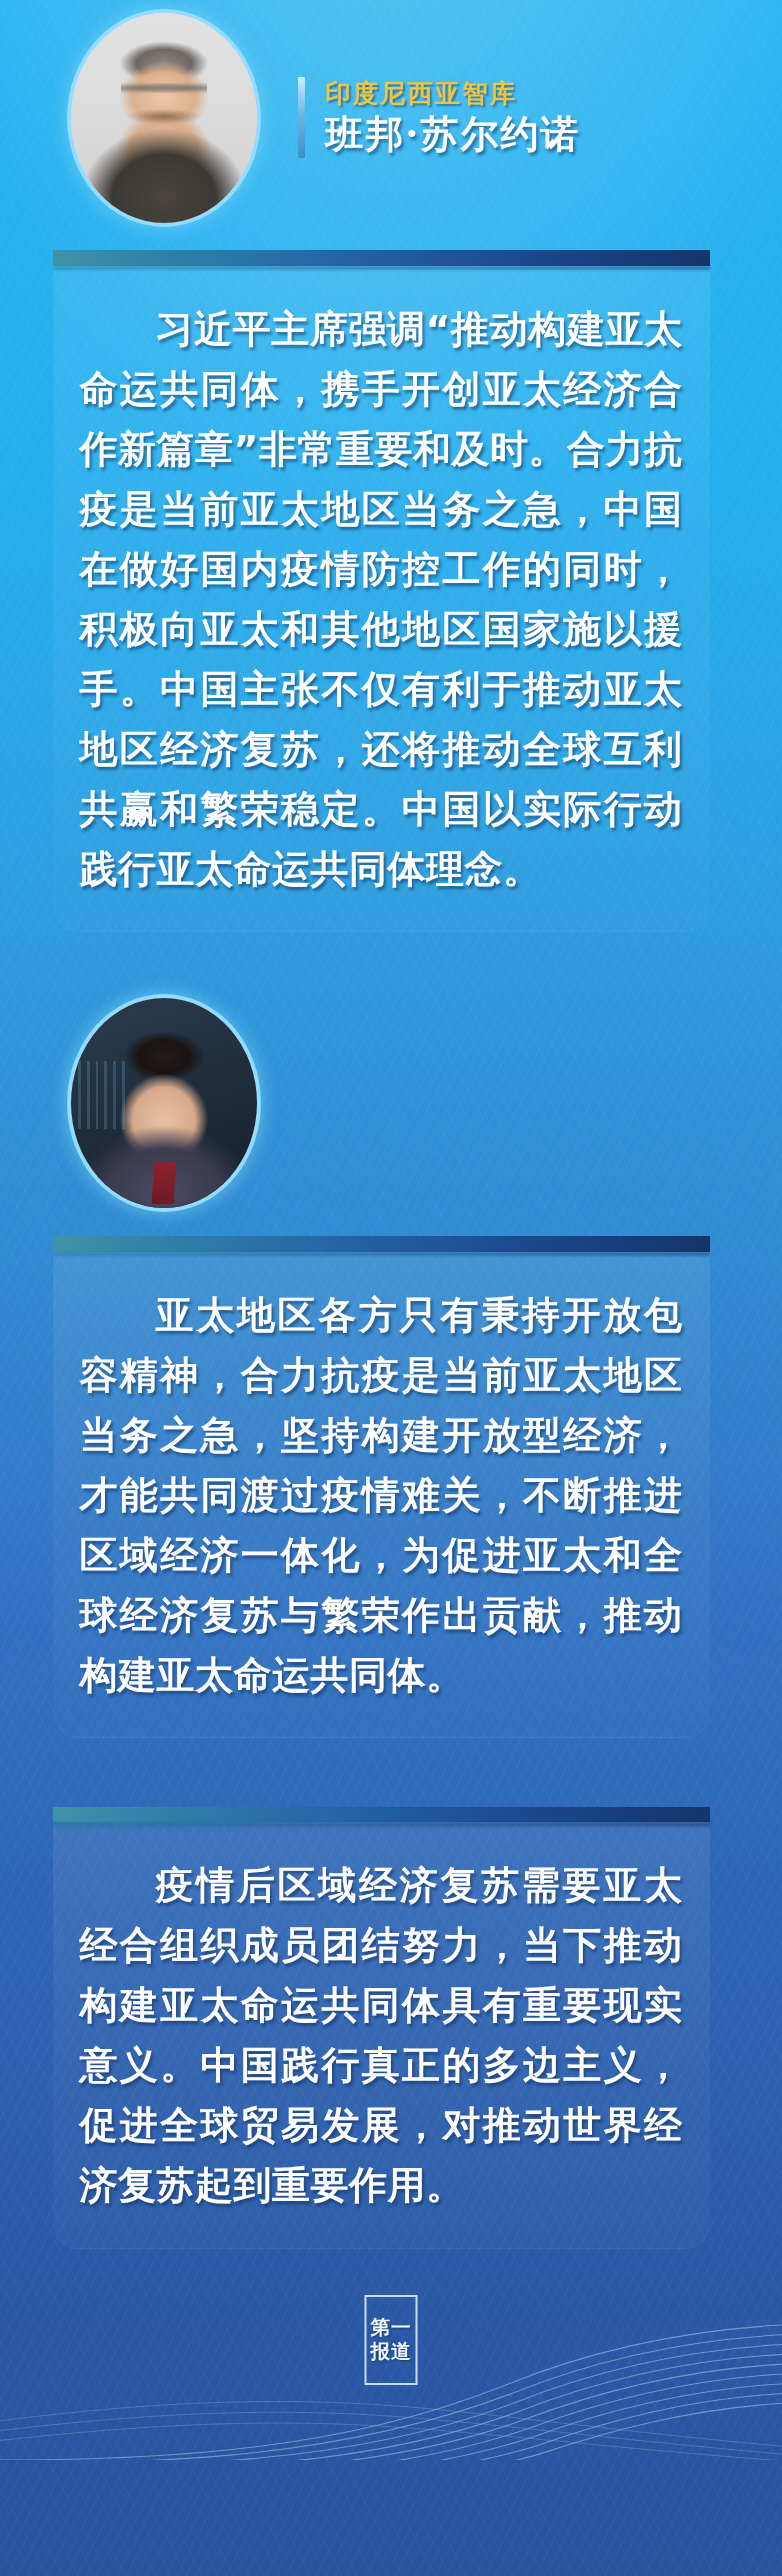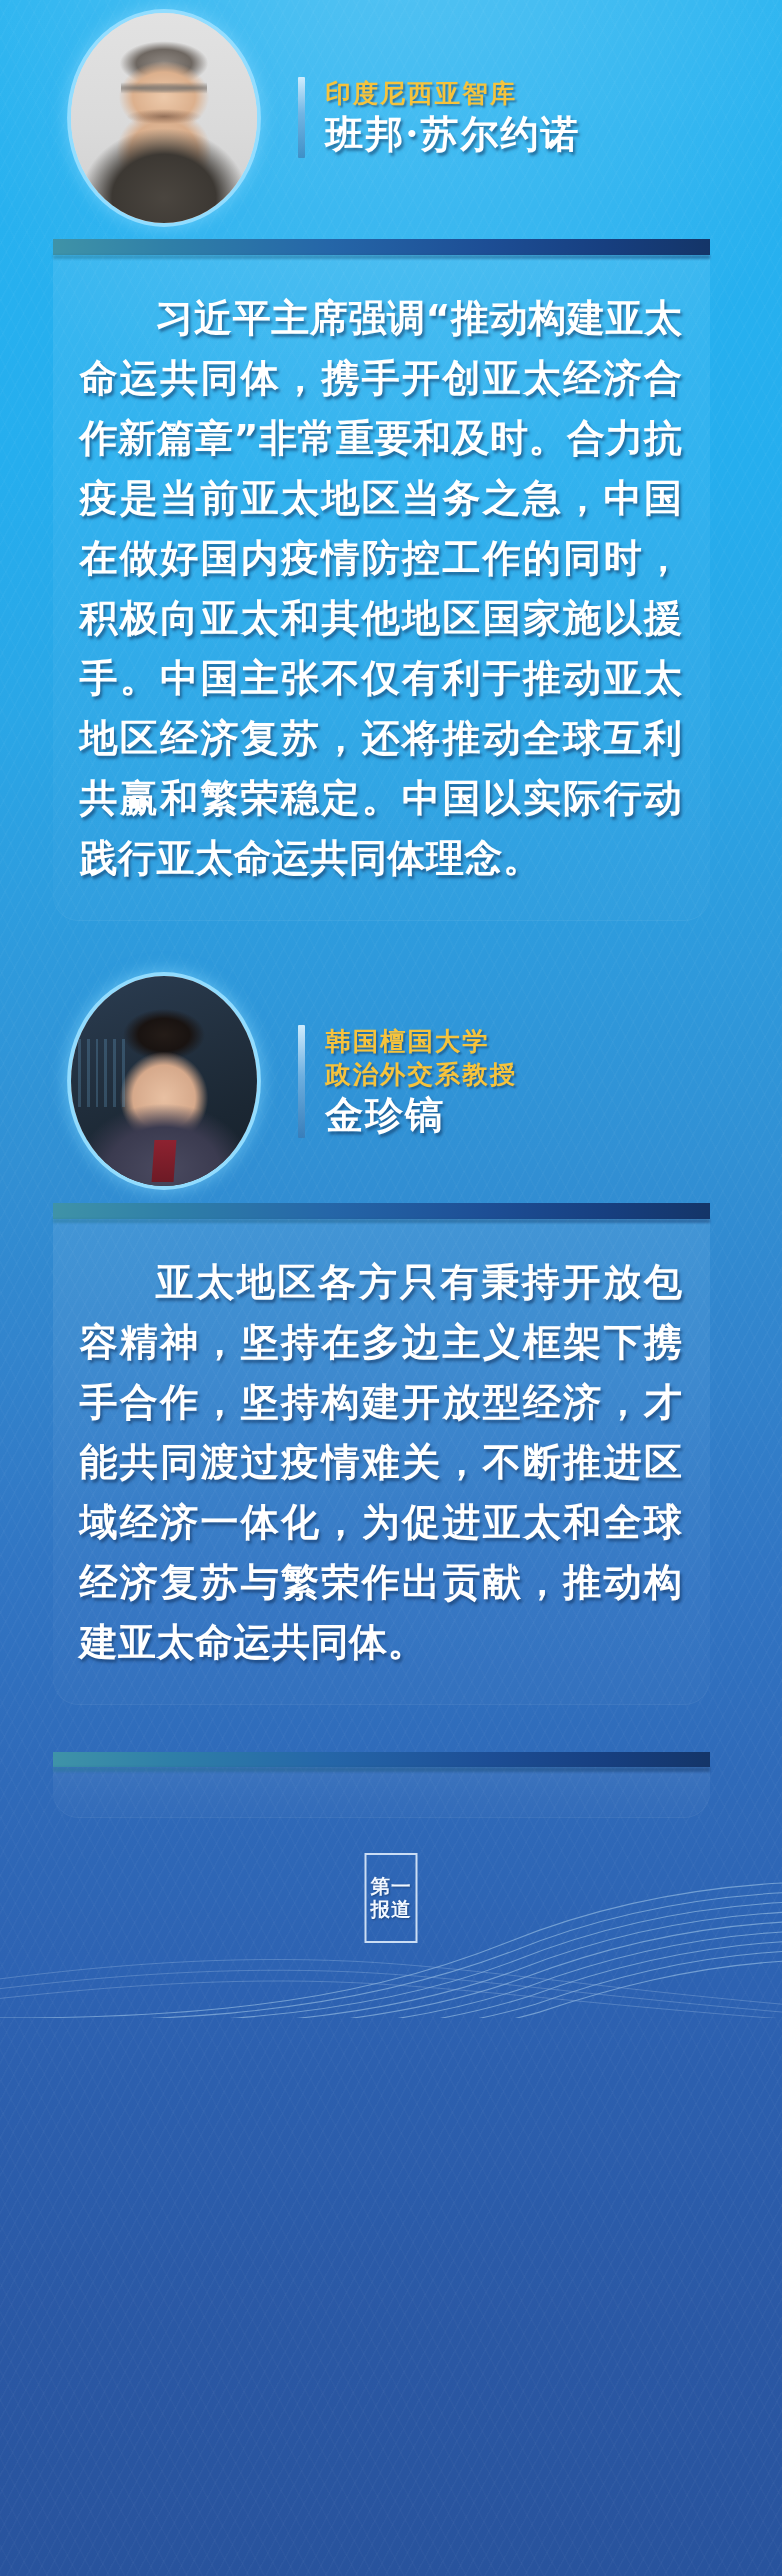--- a/index.html
+++ b/index.html
@@ -130,21 +130,21 @@
   }
   .person-name{
     font-size:38px; font-weight:bold; color:#ffffff; letter-spacing:2px;
     line-height:1.25; margin-top:0;
     font-family:"DejaVu Serif","Liberation Serif",serif;
     text-shadow:2px 2.9px 2.9px rgba(10,40,80,.5);
   }
 
   
   .panel{
-    position:relative; margin:4px auto; width:657px;
+    position:relative; margin:15px auto; width:657px;
     border-radius:0 0 25.4px 25.4px; padding:33px 27px 33px 27px;
     background:linear-gradient(180deg, rgba(255,255,255,.085) 0%, rgba(255,255,255,.045) 55%, rgba(255,255,255,.02) 100%);
     box-shadow:inset 0 -1px 0 rgba(255,255,255,.05);
   }
   .panel-topbar{
     position:absolute; left:0; right:0; top:0; height:15.6px;
     background:linear-gradient(90deg,#3f93a8 0%,#2f7fa8 18%,#2566a8 42%,#1d4e95 66%,#173f80 84%,#143568 100%);
   }
   .panel-topbar::after{
     content:""; position:absolute; left:0; right:0; bottom:-4.9px; height:4.9px;
@@ -205,40 +205,33 @@
     </div>
   </div>
 
   <div class="gap"></div>
 
   <div class="card">
     <div class="card-head">
       <div class="avatar">
         <div class="photo ph2"></div>
       </div>
-      <div class="title-wrap">
-        <div class="accent-bar"></div>
-        <div class="titles">
-          <div class="org-line">韩国檀国大学</div>
-          <div class="org-line">政治外交系教授</div>
-          <div class="person-name">金珍镐</div>
-        </div>
-      </div>
     </div>
     <div class="panel">
       <div class="panel-topbar"></div>
-      <div class="body-text">亚太地区各方只有秉持开放包容精神，坚持在多边主义框架下携手合作，坚持构建开放型经济，才能共同渡过疫情难关，不断推进区域经济一体化，为促进亚太和全球经济复苏与繁荣作出贡献，推动构建亚太命运共同体。</div>
+      <div class="body-text">亚太地区各方只有秉持开放包容精神，合力抗疫是当前亚太地区当务之急，坚持构建开放型经济，才能共同渡过疫情难关，不断推进区域经济一体化，为促进亚太和全球经济复苏与繁荣作出贡献，推动构建亚太命运共同体。</div>
     </div>
   </div>
 
   <div class="gap"></div>
 
   <div class="card">
     <div class="panel">
       <div class="panel-topbar"></div>
+      <div class="body-text">疫情后区域经济复苏需要亚太经合组织成员团结努力，当下推动构建亚太命运共同体具有重要现实意义。中国践行真正的多边主义，促进全球贸易发展，对推动世界经济复苏起到重要作用。</div>
     </div>
   </div>
 
   <div class="footer">
     <svg class="waves" viewBox="0 0 800 190" preserveAspectRatio="none">
       <g fill="none" stroke="#bfe0f5" stroke-width="1.1" opacity="0.85">
         <path d="M800,52 C690,58 600,80 520,112 C440,144 350,168 230,180 C150,188 70,190 0,190"></path>
         <path d="M800,62 C690,68 602,90 523,122 C444,152 354,174 236,185 C156,192 74,194 0,194"></path>
         <path d="M800,72 C692,78 605,100 527,131 C449,161 358,181 242,190 C160,196 78,198 0,198"></path>
         <path d="M800,82 C694,88 608,110 531,140 C453,169 362,188 248,195 C166,200 82,202 0,202"></path>

